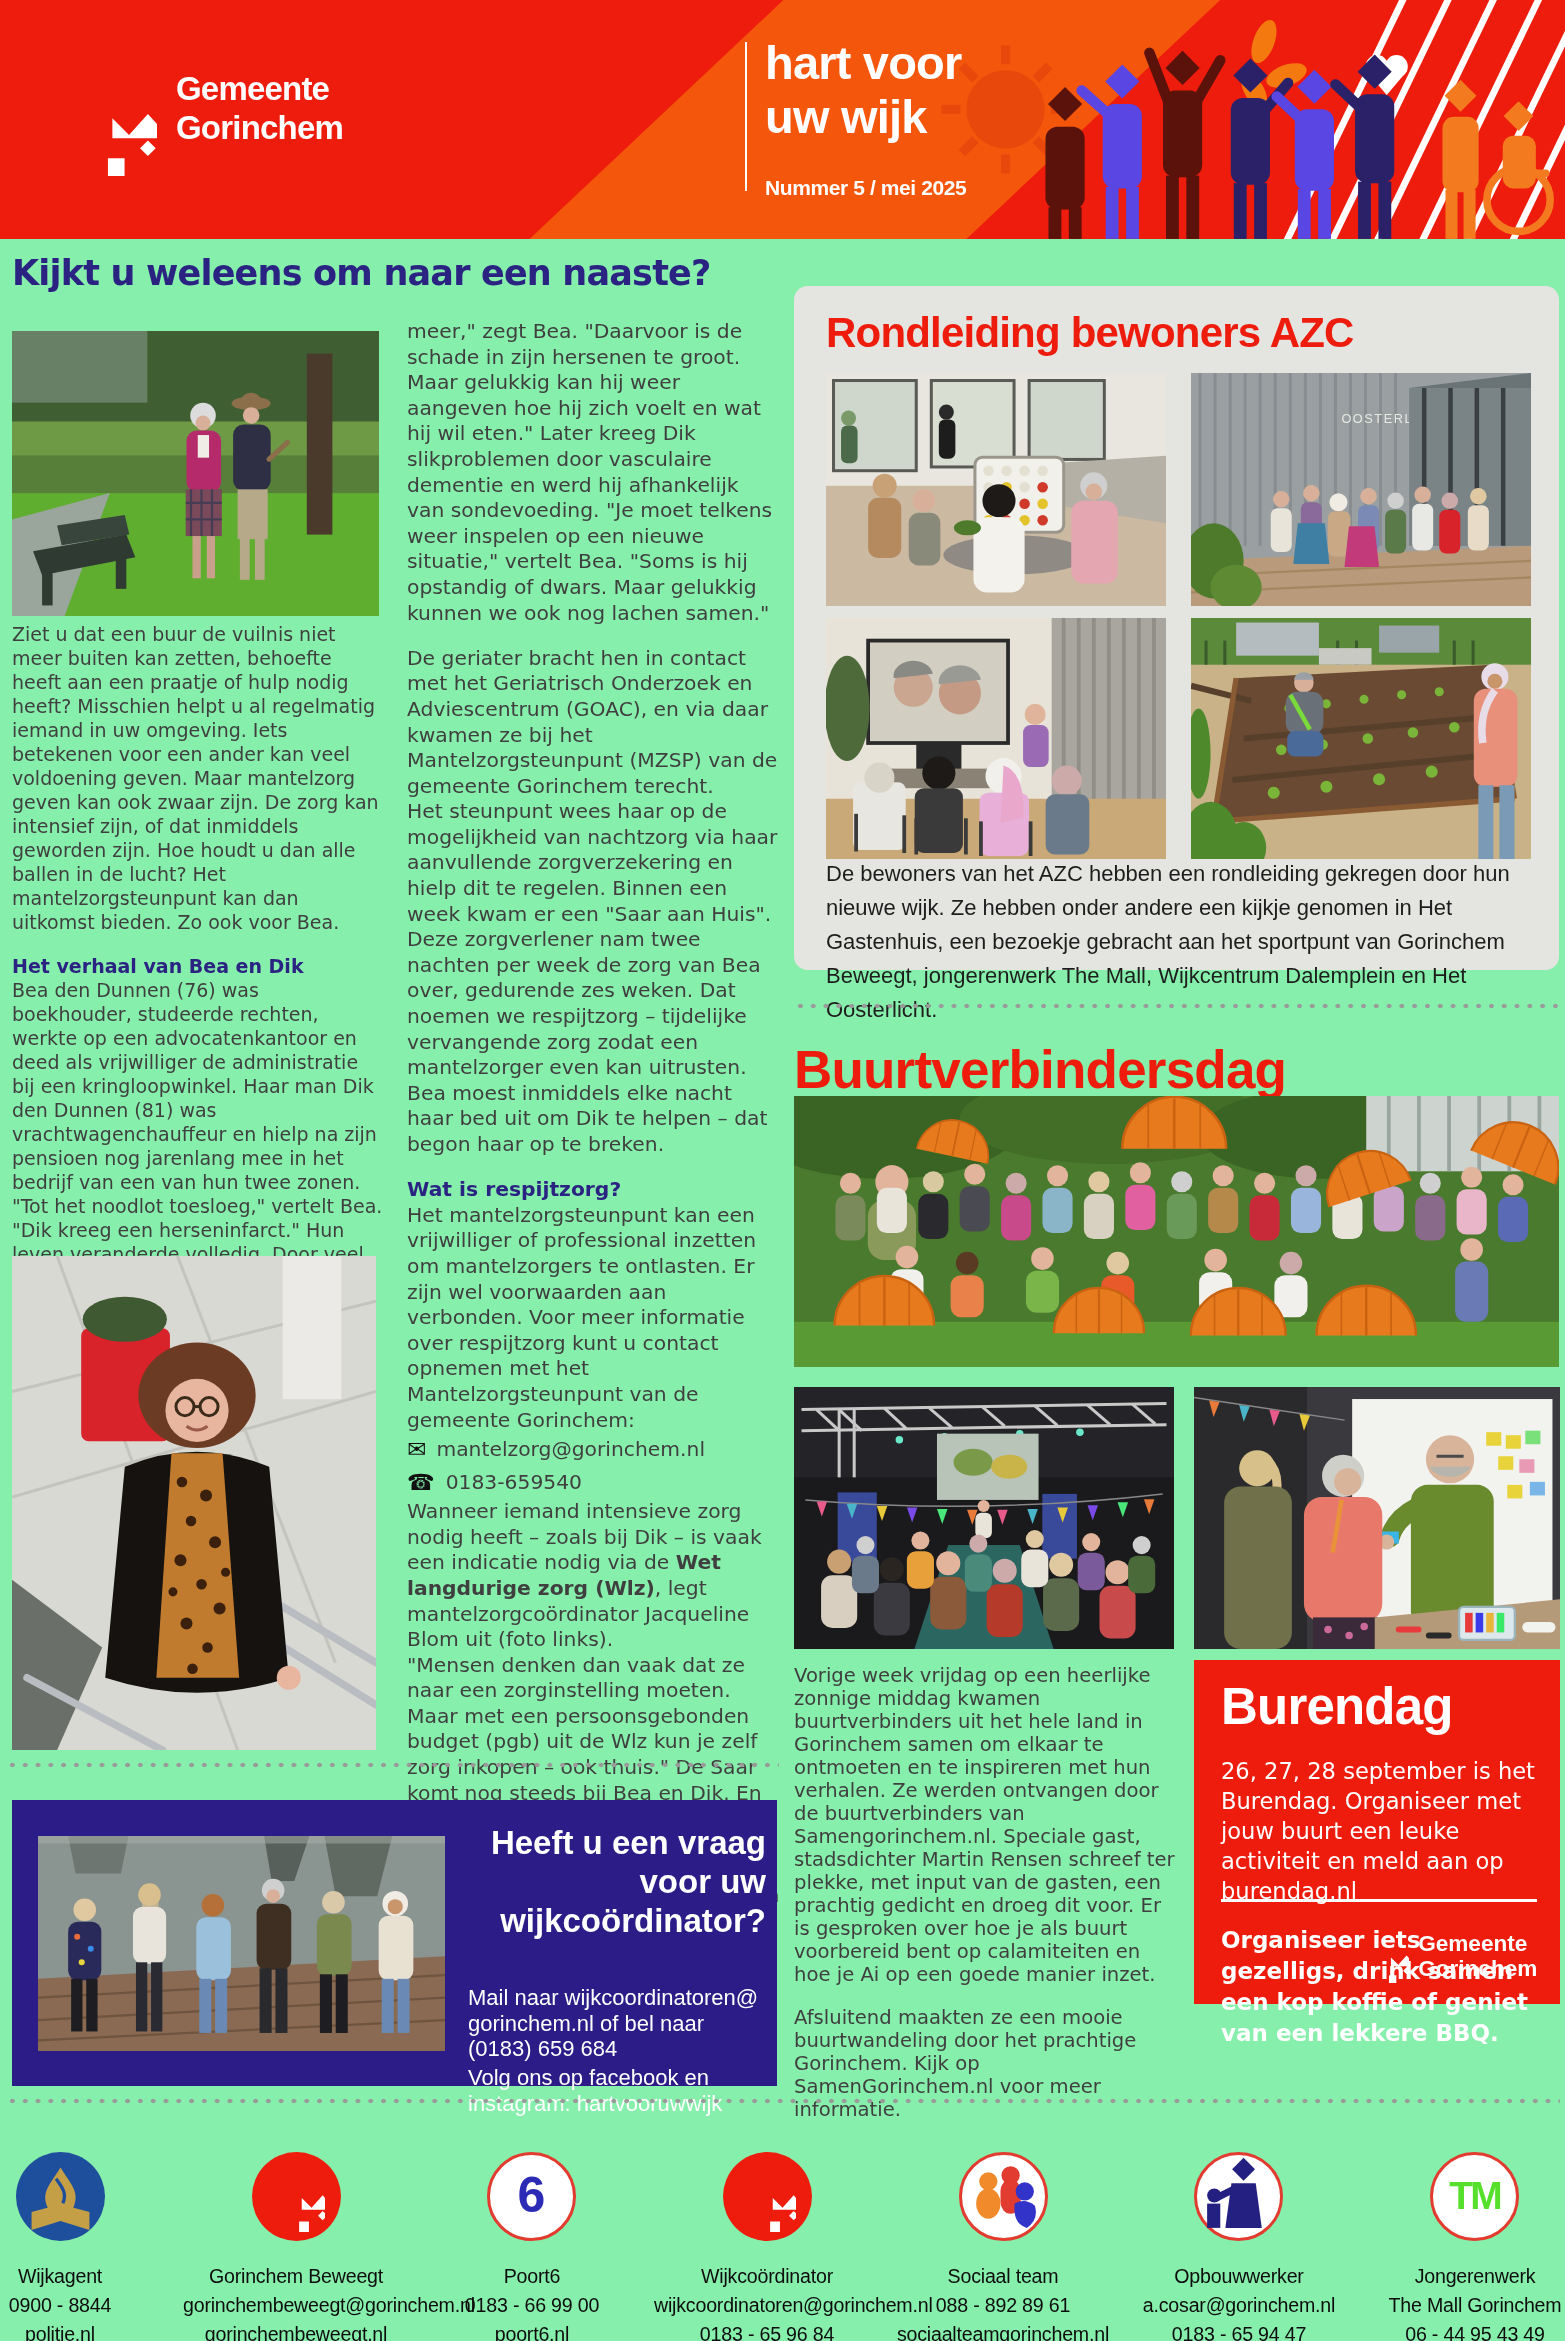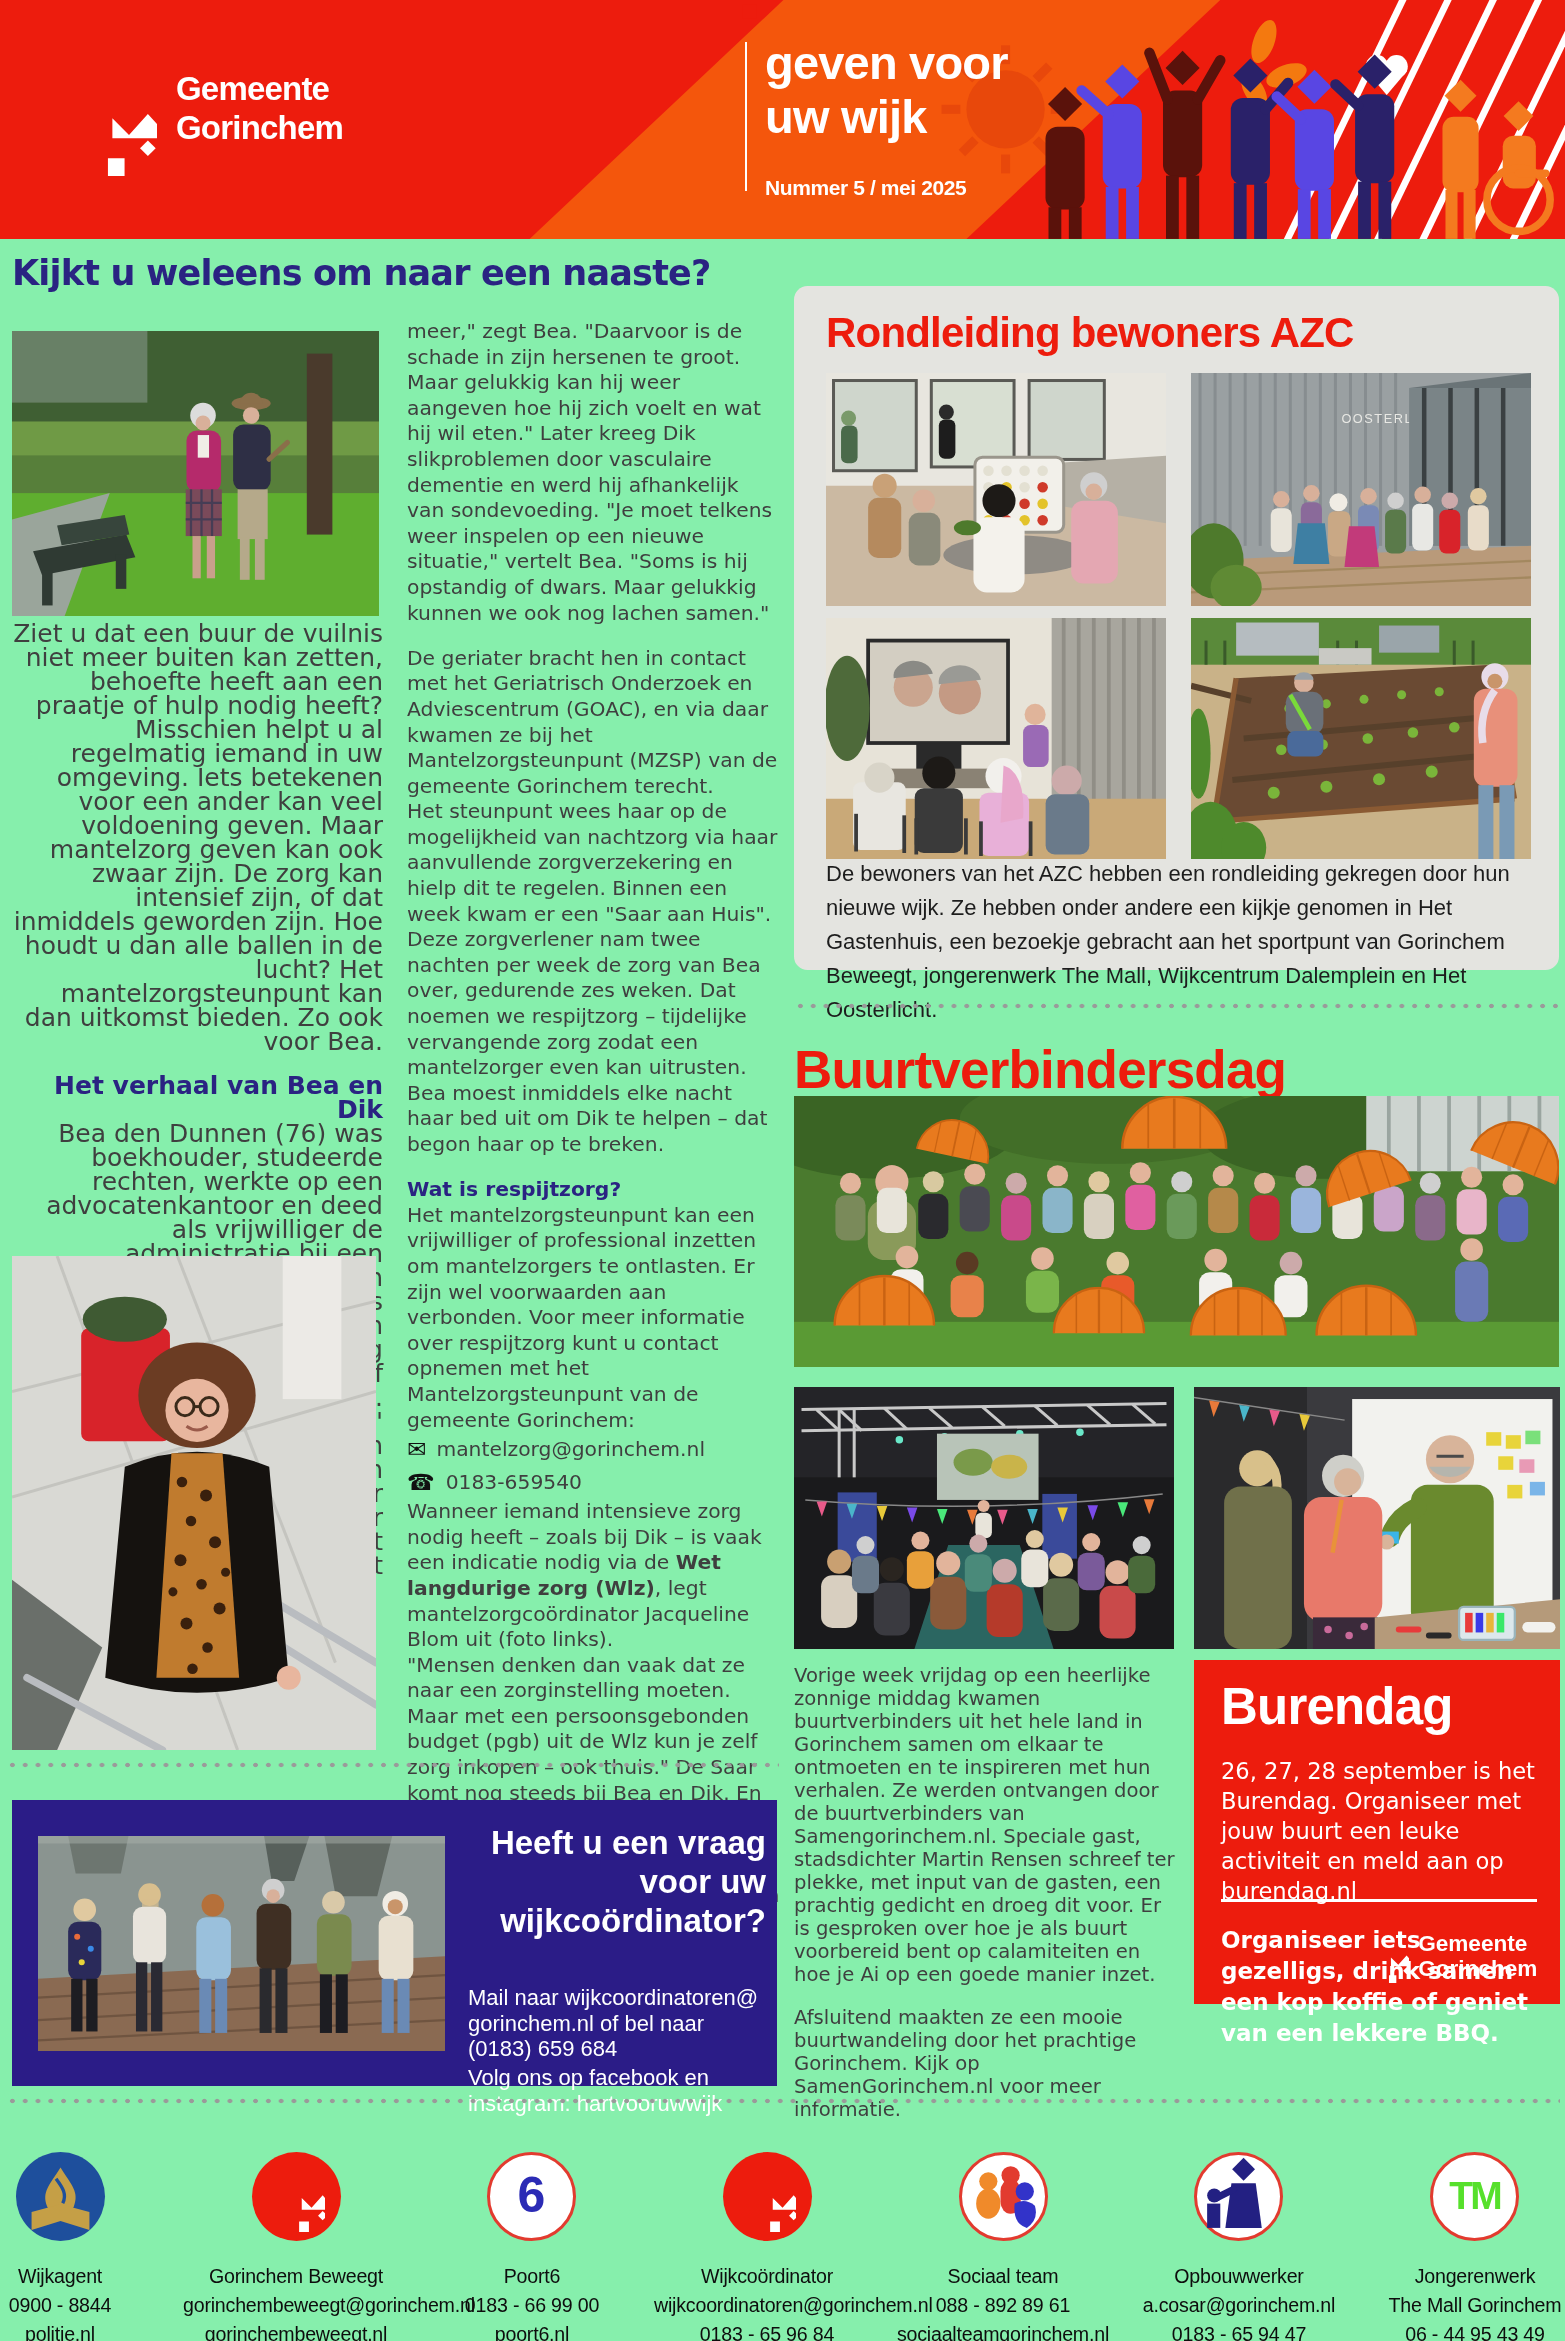--- a/index.html
+++ b/index.html
@@ -12,21 +12,21 @@
   .brand{font-family:"Liberation Sans",sans-serif;font-weight:bold;color:#fff;
          font-size:33px;line-height:39px;letter-spacing:-0.8px;}
   .hdr-divider{position:absolute;background:#fff;width:2.3px;}
   .hdr-title{font-family:"Liberation Sans",sans-serif;font-weight:bold;color:#fff;
              font-size:47px;line-height:54px;letter-spacing:-0.8px;}
   .hdr-issue{font-family:"Liberation Sans",sans-serif;font-weight:bold;color:#fff;
              font-size:21px;letter-spacing:-0.4px;}
   
   .headline{font-weight:bold;color:#2A2382;font-size:35px;letter-spacing:-0.8px;}
   .col{font-size:20.3px;line-height:25.6px;color:#3f3f3f;}
-  .col1{font-size:25px;line-height:24px;text-align:right;}
+  .col1{font-size:19px;line-height:24px;}
   .col p{margin:0 0 0 0;}
   .col .gap{height:19.6px;}
   .subhead{font-weight:bold;color:#2A2382;}
   .contact-line{display:flex;align-items:center;gap:10.5px;line-height:33px;}
   .contact-line .ic{font-size:22.6px;color:#111;}
   .red-title{font-family:"Liberation Sans",sans-serif;font-weight:bold;color:#ED1C0D;letter-spacing:-0.8px;}
   .caption{font-family:"Liberation Sans",sans-serif;font-size:22px;line-height:34px;color:#1d1d1d;}
   .bvtext{font-size:19.6px;line-height:23px;color:#3f3f3f;}
   
   .gray-panel{position:absolute;background:#E4E4E0;border-radius:13.6px;}
@@ -191,21 +191,21 @@
 
     <svg class="abs" style="left:50px;top:54px;width:107px;height:122px;color:#fff;" viewBox="-40 -52 80 110">
       <use href="#crownshield"></use>
     </svg>
     <div class="abs brand" style="left:176px;top:69px;">
       <div>Gemeente</div>
       <div>Gorinchem</div>
     </div>
     <div class="hdr-divider" style="left:745px;top:42px;height:149px;"></div>
     <div class="abs hdr-title" style="left:765px;top:36px;">
-      <div>geven voor</div>
+      <div>hart voor</div>
       <div>uw wijk</div>
     </div>
     <div class="abs hdr-issue" style="left:765px;top:176px;">Nummer 5 / mei 2025</div>
   </div>
 
   <h1 class="abs headline" style="left:12px;top:253px;width:746px;margin:0;">Kijkt u weleens om naar een naaste?</h1>
 
   <div class="photo" style="left:12px;top:331px;width:367px;height:285px;">
     <svg viewBox="0 0 488 378" preserveAspectRatio="none">
       <rect width="488" height="378" fill="#3f5f33"></rect>

